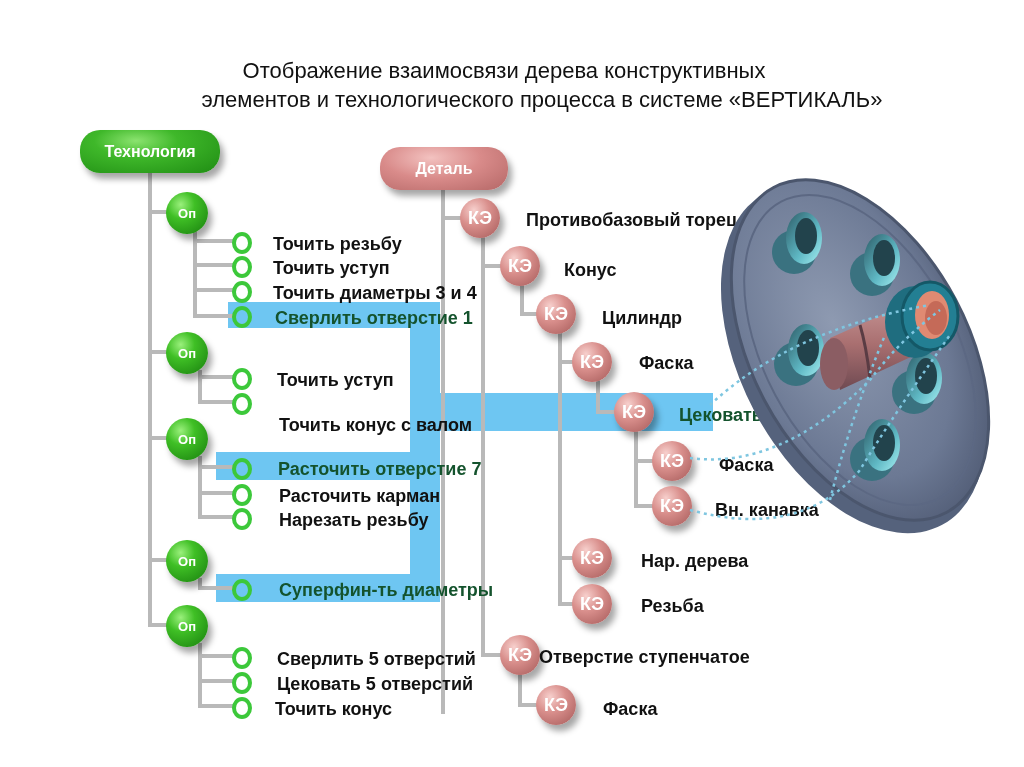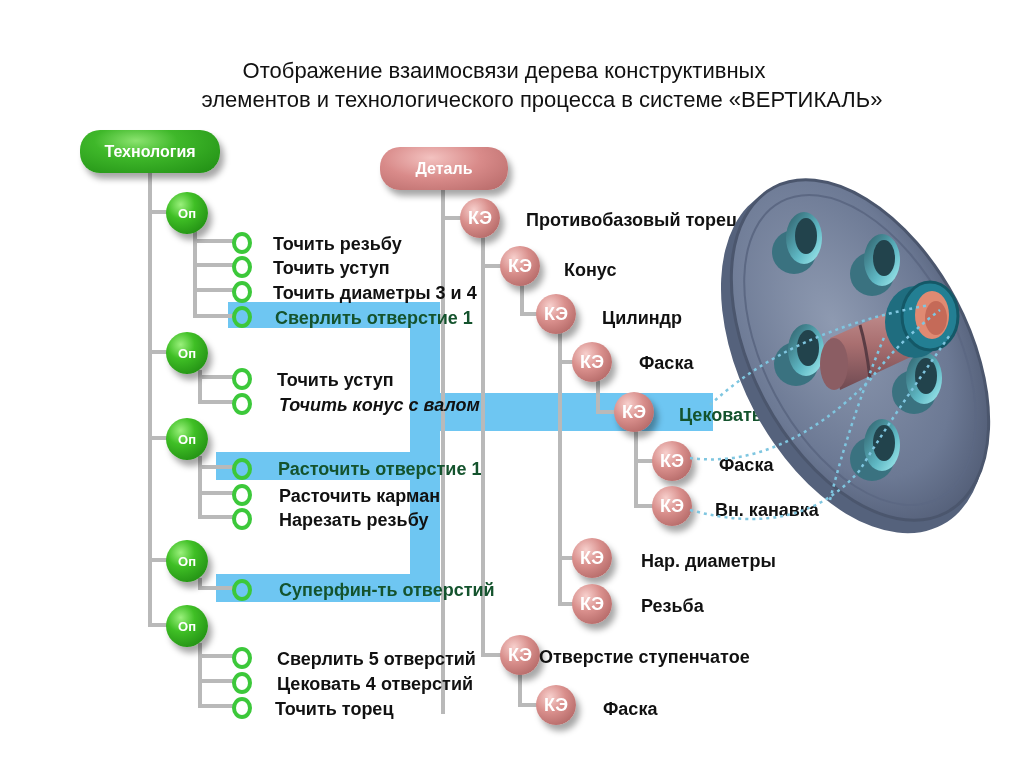--- a/index.html
+++ b/index.html
@@ -145,38 +145,38 @@
 <div class="ring" style="left:232px;top:256px;"></div>
 <div class="label" style="left:254px;top:258px;">Точить уступ</div>
 <div class="ring" style="left:232px;top:281px;"></div>
 <div class="label" style="left:254px;top:283px;">Точить диаметры 3 и 4</div>
 <div class="ring" style="left:232px;top:306px;"></div>
 <div class="label dark" style="left:256px;top:308px;">Сверлить отверстие 1</div>
 
 <div class="ring" style="left:232px;top:368px;"></div>
 <div class="label" style="left:258px;top:370px;">Точить уступ</div>
 <div class="ring" style="left:232px;top:393px;"></div>
-<div class="label" style="left:260px;top:395px;font-style:italic;">Точить конус с валом</div>
+<div class="label" style="left:260px;top:415px;">Точить конус с валом</div>
 
 <div class="ring" style="left:232px;top:458px;"></div>
-<div class="label dark" style="left:259px;top:459px;">Расточить отверстие 1</div>
+<div class="label dark" style="left:259px;top:459px;">Расточить отверстие 7</div>
 <div class="ring" style="left:232px;top:484px;"></div>
 <div class="label" style="left:260px;top:486px;">Расточить карман</div>
 <div class="ring" style="left:232px;top:508px;"></div>
 <div class="label" style="left:260px;top:510px;">Нарезать резьбу</div>
 
 <div class="ring" style="left:232px;top:579px;"></div>
-<div class="label dark" style="left:260px;top:580px;">Суперфин-ть отверстий</div>
+<div class="label dark" style="left:260px;top:580px;">Суперфин-ть диаметры</div>
 
 <div class="ring" style="left:232px;top:647px;"></div>
 <div class="label" style="left:258px;top:649px;">Сверлить 5 отверстий</div>
 <div class="ring" style="left:232px;top:672px;"></div>
-<div class="label" style="left:258px;top:674px;">Цековать 4 отверстий</div>
+<div class="label" style="left:258px;top:674px;">Цековать 5 отверстий</div>
 <div class="ring" style="left:232px;top:697px;"></div>
-<div class="label" style="left:256px;top:699px;">Точить торец</div>
+<div class="label" style="left:256px;top:699px;">Точить конус</div>
 
 <div class="pill pink">Деталь</div>
 
 <div class="ball ke" style="left:460px;top:198px;">КЭ</div>
 <div class="label" style="left:507px;top:210px;">Противобазовый торец</div>
 
 <div class="ball ke" style="left:500px;top:246px;">КЭ</div>
 <div class="label" style="left:545px;top:260px;">Конус</div>
 
 <div class="ball ke" style="left:536px;top:294px;">КЭ</div>
@@ -188,21 +188,21 @@
 <div class="ball ke" style="left:614px;top:392px;">КЭ</div>
 <div class="label dark" style="left:660px;top:405px;">Цековать</div>
 
 <div class="ball ke" style="left:652px;top:441px;">КЭ</div>
 <div class="label" style="left:700px;top:455px;">Фаска</div>
 
 <div class="ball ke" style="left:652px;top:486px;">КЭ</div>
 <div class="label" style="left:696px;top:500px;">Вн. канавка</div>
 
 <div class="ball ke" style="left:572px;top:538px;">КЭ</div>
-<div class="label" style="left:622px;top:551px;">Нар. диаметры</div>
+<div class="label" style="left:622px;top:551px;">Нар. дерева</div>
 
 <div class="ball ke" style="left:572px;top:584px;">КЭ</div>
 <div class="label" style="left:622px;top:596px;">Резьба</div>
 
 <div class="ball ke" style="left:500px;top:635px;">КЭ</div>
 <div class="label" style="left:520px;top:647px;">Отверстие ступенчатое</div>
 
 <div class="ball ke" style="left:536px;top:685px;">КЭ</div>
 <div class="label" style="left:584px;top:699px;">Фаска</div>
 

